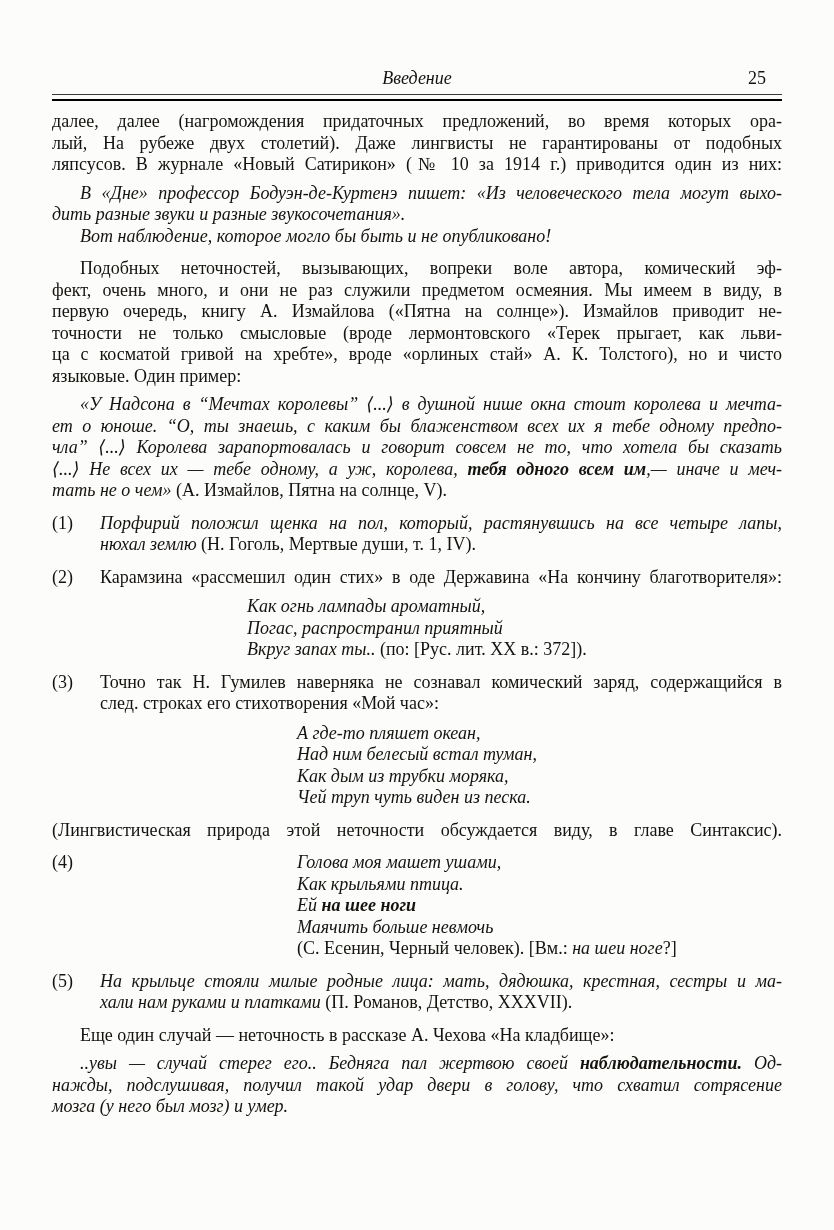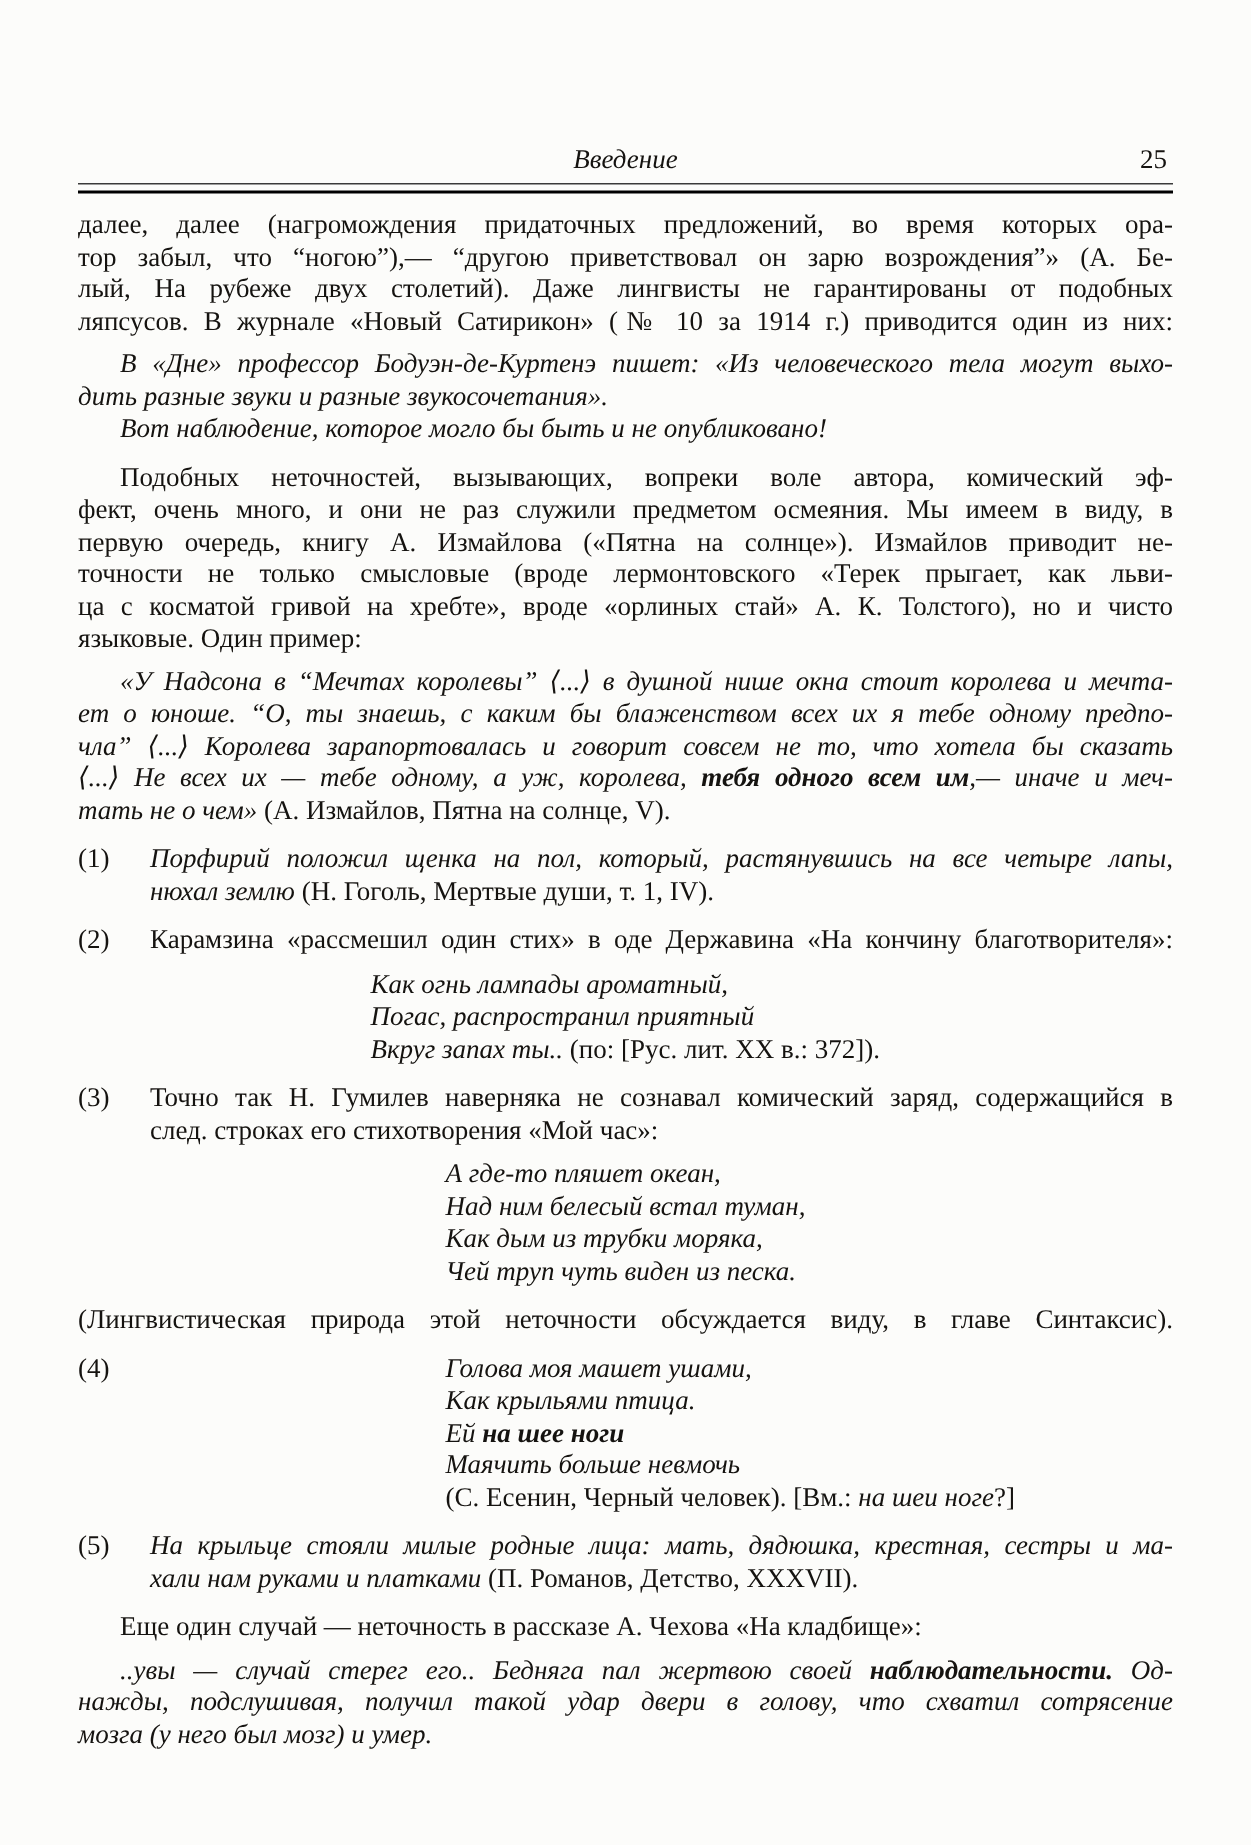--- a/index.html
+++ b/index.html
@@ -7,33 +7,32 @@
     width:834px;height:1230px;
     background:#fcfcfa;
     color:#151310;
     font-family:"Liberation Serif","DejaVu Serif",serif;
     overflow:hidden;
   }
   .page{
     box-sizing:border-box;
     width:834px;height:1054px;
     padding:68px 52px 0 52px;
-    margin-top:28px;
   }
   
   .running-head{
     position:relative;
     text-align:center;
     font-size:18px;
     line-height:20px;
     height:22px;
   }
   .rh-title{font-style:italic;}
   .rh-page{
-    position:absolute;right:4px;top:0;
+    position:absolute;right:16px;top:0;
     font-style:normal;
   }
   .rule{
     margin-top:4px;
     border-top:1px solid #3a3a3a;
     border-bottom:2.5px solid #000;
     height:4px;
   }
   
   .body-text{margin-top:10px;}
@@ -73,21 +72,20 @@
     <div class="running-head">
       <span class="rh-title">Введение</span>
       <span class="rh-page">25</span>
     </div>
     <div class="rule"></div>
   </header>
   <main class="body-text">
       <div class="block b-para">
         <div class="lines">
           <div class="line just"><span class="s-r">далее, далее (нагромождения придаточных предложений, во время которых ора-</span></div>
-          <div class="line just"><span class="s-r">тор забыл, что “ногою”),— “другою приветствовал он зарю возрождения”» (А. Бе-</span></div>
           <div class="line just"><span class="s-r">лый, На рубеже двух столетий). Даже лингвисты не гарантированы от подобных</span></div>
           <div class="line just"><span class="s-r">ляпсусов. В журнале «Новый Сатирикон» (№ 10 за 1914 г.) приводится один из них:</span></div>
         </div>
       </div>
       <div class="block b-quote">
         <div class="lines">
           <div class="line just fi"><span class="s-i">В «Дне» профессор Бодуэн-де-Куртенэ пишет: «Из человеческого тела могут выхо-</span></div>
           <div class="line"><span class="s-i">дить разные звуки и разные звукосочетания».</span></div>
         </div>
       </div>

